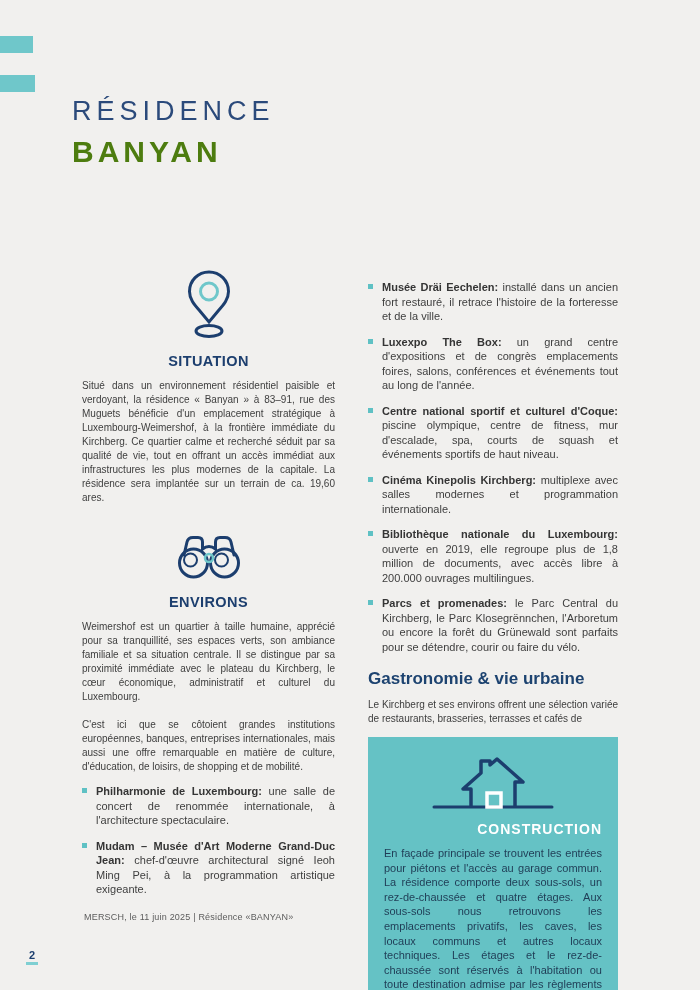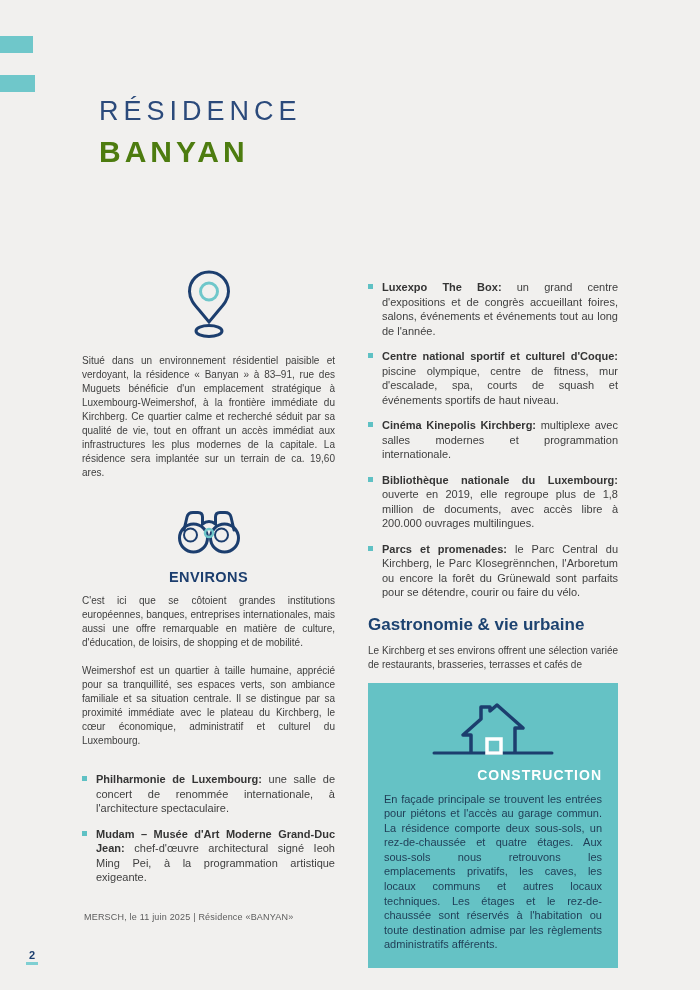--- a/index.html
+++ b/index.html
@@ -11,21 +11,21 @@
     font-family: "Liberation Sans", sans-serif;
     color: #3e3e3e;
     overflow: hidden;
   }
   
   .deco-rect { position: absolute; left: 0; background: #6fc7ca; }
   .rect1 { top: 36px; width: 33px; height: 17px; }
   .rect2 { top: 75px; width: 35px; height: 17px; }
 
   
-  .title { position: absolute; left: 99px; top: 94px; }
+  .title { position: absolute; left: 72px; top: 94px; }
   .title-line1 {
     font-size: 27px; font-weight: 400; letter-spacing: 5px;
     color: #2b4a7b; line-height: 34px;
   }
   .title-line2 {
     font-size: 30px; font-weight: 700; letter-spacing: 4px;
     color: #4d7c0f; line-height: 40px; margin-top: 4px;
   }
 
   
@@ -46,21 +46,21 @@
   h3.sub-heading {
     font-size: 17px; font-weight: 700; color: #1d4370; margin-top: 15px;
   }
   p.body {
     font-size: 10px; line-height: 14px; text-align: justify;
     margin-top: 9px; color: #3e3e3e;
   }
   p.body.first { margin-top: 10px; }
   p.body + p.body { margin-top: 14px; }
 
-  ul.bullet-list { list-style: none; margin-top: 24px; }
+  ul.bullet-list { list-style: none; margin-top: 10px; }
   ul.bullet-list li {
     position: relative; padding-left: 14px; text-align: justify;
     font-size: 11px; line-height: 14.5px; margin-bottom: 11px;
   }
   ul.bullet-list li .sq {
     position: absolute; left: 0; top: 4px;
     width: 5px; height: 5px; background: #5fc1c4;
   }
   ul.bullet-list li b { font-weight: 700; color: #353535; }
 
@@ -109,35 +109,36 @@
 
     <section class="col-left">
 
       <div class="icon-wrap">
         <svg width="56" height="72" viewBox="0 0 56 72" aria-hidden="true">
           <path d="M28 4 C17 4 8.5 12.5 8.5 23.5 C8.5 31 13 36.5 18.5 42.5 L28 54 L37.5 42.5 C43 36.5 47.5 31 47.5 23.5 C47.5 12.5 39 4 28 4 Z" fill="none" stroke="#1c3e6e" stroke-width="3"></path>
           <circle cx="28" cy="23.5" r="8.5" fill="none" stroke="#6fc7ca" stroke-width="3"></circle>
           <ellipse cx="28" cy="63" rx="13" ry="5.5" fill="none" stroke="#1c3e6e" stroke-width="3"></ellipse>
         </svg>
       </div>
+      <h2 class="section-heading">SITUATION</h2>
       <p class="body first">Situé dans un environnement résidentiel paisible et verdoyant, la résidence « Banyan » à 83–91, rue des Muguets bénéficie d'un emplacement stratégique à Luxembourg-Weimershof, à la frontière immédiate du Kirchberg. Ce quartier calme et recherché séduit par sa qualité de vie, tout en offrant un accès immédiat aux infrastructures les plus modernes de la capitale. La résidence sera implantée sur un terrain de ca. 19,60 ares.</p>
 
       <div class="icon-wrap binoc">
         <svg width="74" height="48" viewBox="0 0 74 48" aria-hidden="true">
           <path d="M12 22 L15 9 Q16 4.5 21 4.5 L26 4.5 Q30.5 4.5 30.5 9 L30.5 16 Q33.5 13.5 37 13.5 Q40.5 13.5 43.5 16 L43.5 9 Q43.5 4.5 48 4.5 L53 4.5 Q58 4.5 59 9 L62 22" fill="none" stroke="#1c3e6e" stroke-width="3" stroke-linecap="round"></path>
           <circle cx="21.5" cy="30" r="14" fill="none" stroke="#1c3e6e" stroke-width="3"></circle>
           <circle cx="52.5" cy="30" r="14" fill="none" stroke="#1c3e6e" stroke-width="3"></circle>
           <circle cx="18.5" cy="27" r="6.5" fill="none" stroke="#1c3e6e" stroke-width="2"></circle>
           <circle cx="49.5" cy="27" r="6.5" fill="none" stroke="#1c3e6e" stroke-width="2"></circle>
           <circle cx="37" cy="25" r="4" fill="none" stroke="#6fc7ca" stroke-width="2.5"></circle>
         </svg>
       </div>
       <h2 class="section-heading">ENVIRONS</h2>
+      <p class="body first">Weimershof est un quartier à taille humaine, apprécié pour sa tranquillité, ses espaces verts, son ambiance familiale et sa situation centrale. Il se distingue par sa proximité immédiate avec le plateau du Kirchberg, le cœur économique, administratif et culturel du Luxembourg.</p>
       <p class="body">C'est ici que se côtoient grandes institutions européennes, banques, entreprises internationales, mais aussi une offre remarquable en matière de culture, d'éducation, de loisirs, de shopping et de mobilité.</p>
-      <p class="body first">Weimershof est un quartier à taille humaine, apprécié pour sa tranquillité, ses espaces verts, son ambiance familiale et sa situation centrale. Il se distingue par sa proximité immédiate avec le plateau du Kirchberg, le cœur économique, administratif et culturel du Luxembourg.</p>
 
 
       <ul class="bullet-list">
         <li>
           <span class="sq"></span>
           <b>Philharmonie de Luxembourg:</b>
           <span>une salle de concert de renommée internationale, à l'architecture spectaculaire.</span>
         </li>
         <li>
           <span class="sq"></span>
@@ -145,22 +146,27 @@
           <span>chef-d'œuvre architectural signé Ieoh Ming Pei, à la programmation artistique exigeante.</span>
         </li>
       </ul>
     </section>
 
     <section class="col-right">
 
       <ul class="bullet-list" style="margin-top:0;">
         <li>
           <span class="sq"></span>
+          <b>Musée Dräi Eechelen:</b>
+          <span>installé dans un ancien fort restauré, il retrace l'histoire de la forteresse et de la ville.</span>
+        </li>
+        <li>
+          <span class="sq"></span>
           <b>Luxexpo The Box:</b>
-          <span>un grand centre d'expositions et de congrès accueillant foires, salons, événements et événements tout au long de l'année.</span>
+          <span>un grand centre d'expositions et de congrès emplacements foires, salons, conférences et événements tout au long de l'année.</span>
         </li>
         <li>
           <span class="sq"></span>
           <b>Centre national sportif et culturel d'Coque:</b>
           <span>piscine olympique, centre de fitness, mur d'escalade, spa, courts de squash et événements sportifs de haut niveau.</span>
         </li>
         <li>
           <span class="sq"></span>
           <b>Cinéma Kinepolis Kirchberg:</b>
           <span>multiplexe avec salles modernes et programmation internationale.</span>

